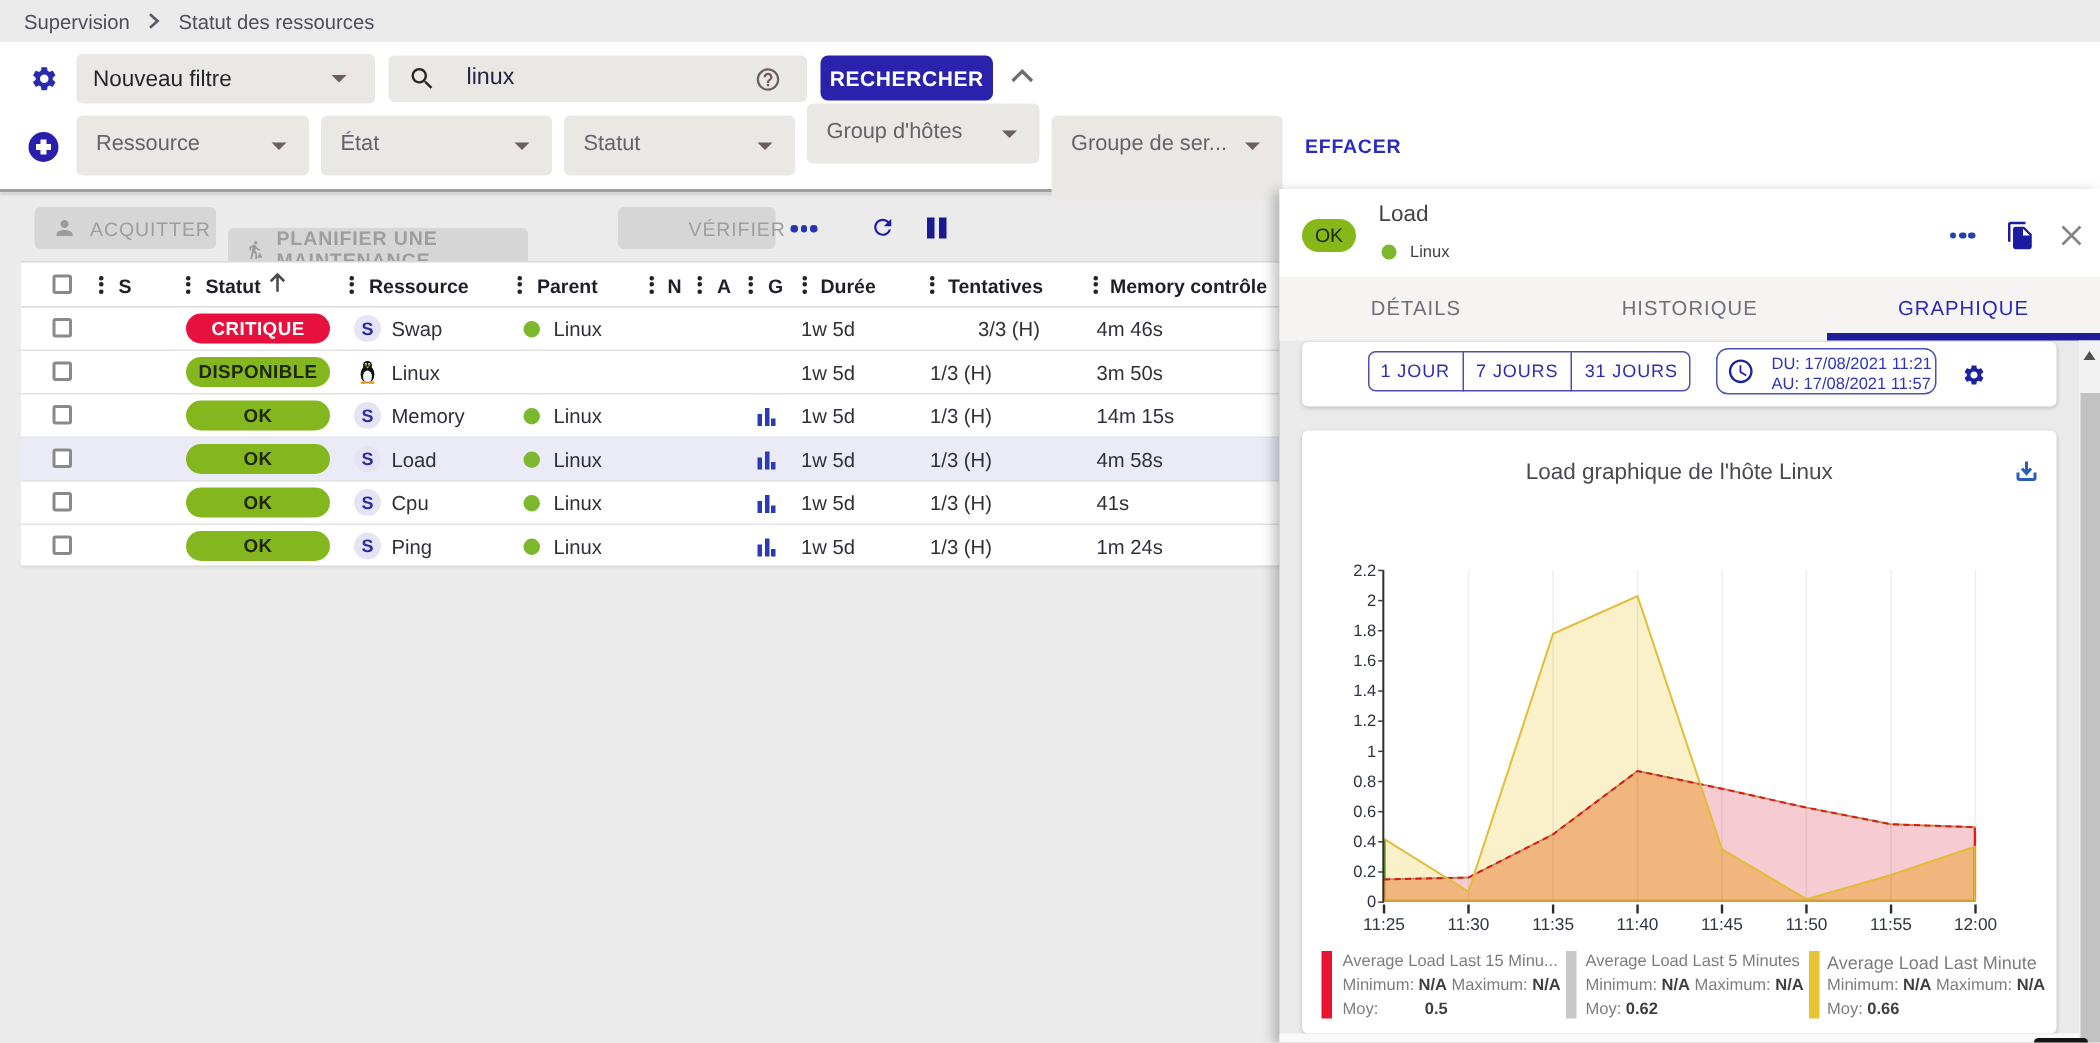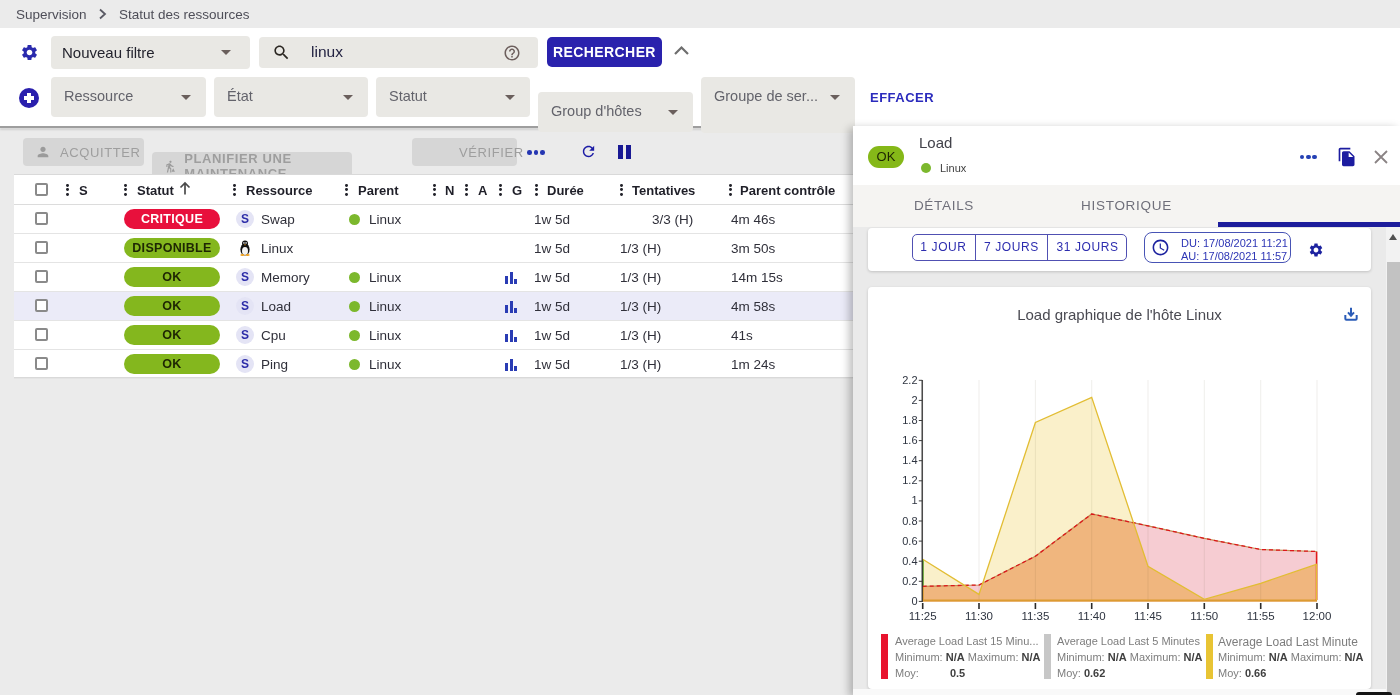--- a/index.html
+++ b/index.html
@@ -65,21 +65,21 @@
   <div class="caret" style="right:15px;top:18px;"></div>
 </div>
 <div class="sel" style="left:214px;top:77px;width:154px;height:40px;">
   <span class="abs" style="left:13px;top:11px;font-size:14.5px;color:#63636b;">État</span>
   <div class="caret" style="right:15px;top:18px;"></div>
 </div>
 <div class="sel" style="left:376px;top:77px;width:154px;height:40px;">
   <span class="abs" style="left:13px;top:11px;font-size:14.5px;color:#63636b;">Statut</span>
   <div class="caret" style="right:15px;top:18px;"></div>
 </div>
-<div class="sel" style="left:538px;top:92px;width:155px;height:40px;">
+<div class="sel" style="left:538px;top:69px;width:155px;height:40px;">
   <span class="abs" style="left:13px;top:11px;font-size:14.5px;color:#63636b;">Group d'hôtes</span>
   <div class="caret" style="right:15px;top:18px;"></div>
 </div>
 <div class="sel" style="left:701px;top:77px;width:154px;height:56px;">
   <span class="abs" style="left:13px;top:11px;font-size:14.5px;color:#63636b;">Groupe de ser...</span>
   <div class="caret" style="right:15px;top:18px;"></div>
 </div>
 <span class="abs" style="left:870px;top:90px;font-size:13px;font-weight:bold;letter-spacing:0.5px;color:#2b2bbd;">EFFACER</span>
 
 <div class="tbtn" style="left:23px;top:138px;width:121px;">
@@ -168,21 +168,21 @@
       <i></i>
       <i></i>
       <i></i>
     </div>
   <div class="hlabel" style="left:618px;top:8px;">Tentatives</div>
   <div class="hdots" style="left:715px;top:9px;">
       <i></i>
       <i></i>
       <i></i>
     </div>
-  <div class="hlabel" style="left:726px;top:8px;">Parent contrôle</div>
+  <div class="hlabel" style="left:726px;top:8px;">Memory contrôle</div>
   <div class="abs" style="left:0;top:29px;width:840px;height:1px;background:#dcdcdc;"></div>
 
   <div class="cbox" style="left:21px;top:37.0px;"></div>
   <div class="pill" style="left:110px;top:34.0px;width:96px;background:#e8103c;color:#fff;">CRITIQUE</div>
   <div class="sbadge" style="left:222px;top:35.0px;">S</div>
   <div class="cell" style="left:247px;top:37.0px;">Swap</div>
   <div class="gdot" style="left:335px;top:38.5px;"></div>
   <div class="cell" style="left:355px;top:37.0px;">Linux</div>
   <div class="cell" style="left:520px;top:37.0px;">1w 5d</div>
   <div class="cell" style="left:606px;top:37.0px;margin-left:32px;">3/3 (H)</div>
@@ -273,20 +273,21 @@
   <svg class="abs" style="left:484px;top:21px" width="20" height="20" viewBox="0 0 24 24">
       <path fill="#1c1ca0" d="M16 1H4c-1.1 0-2 .9-2 2v14h2V3h12V1zm-1 4l6 6v10c0 1.1-.9 2-2 2H7.99C6.89 23 6 22.1 6 21l.01-14c0-1.1.89-2 1.99-2h7zm-1 7h5.5L14 6.5V12z"></path>
     </svg>
   <svg class="abs" style="left:520px;top:23px" width="16" height="16" viewBox="0 0 16 16">
       <path d="M2 2 L14 14 M14 2 L2 14" stroke="#8a8384" stroke-width="1.8" fill="none"></path>
     </svg>
 
   <div class="abs" style="left:0;top:59px;width:547px;height:42px;background:#f5f4f2;"></div>
   <div class="abs" style="left:0;top:59px;width:182px;height:42px;text-align:center;line-height:42px;font-size:13.5px;letter-spacing:0.7px;color:#6f6f7a;">DÉTAILS</div>
   <div class="abs" style="left:182px;top:59px;width:183px;height:42px;text-align:center;line-height:42px;font-size:13.5px;letter-spacing:0.7px;color:#6f6f7a;">HISTORIQUE</div>
+  <div class="abs" style="left:365px;top:59px;width:182px;height:42px;text-align:center;line-height:42px;font-size:13.5px;letter-spacing:0.7px;color:#2a2ab8;">GRAPHIQUE</div>
   <div class="abs" style="left:365px;top:96px;width:182px;height:5px;background:#1d1d9c;"></div>
 
   <div class="abs" style="left:15px;top:102px;width:503px;height:43px;background:#fff;border-radius:4px;box-shadow:0 1px 3px rgba(0,0,0,0.18);"></div>
   <div class="abs" style="left:59px;top:108px;width:215px;height:27px;border:1px solid #5050b2;border-radius:5px;"></div>
   <div class="abs" style="left:59px;top:108px;width:63px;height:27px;line-height:27px;text-align:center;font-size:12px;letter-spacing:0.6px;color:#2d2daf;">1 JOUR</div>
   <div class="abs" style="left:122px;top:108px;width:72px;height:27px;line-height:27px;text-align:center;font-size:12px;letter-spacing:0.6px;color:#2d2daf;border-left:1px solid #5050b2;">7 JOURS</div>
   <div class="abs" style="left:194px;top:108px;width:80px;height:27px;line-height:27px;text-align:center;font-size:12px;letter-spacing:0.6px;color:#2d2daf;border-left:1px solid #5050b2;">31 JOURS</div>
   <div class="abs" style="left:290.6px;top:105.6px;width:147px;height:31px;border:1.5px solid #4753b5;border-radius:8px;"></div>
   <svg class="abs" style="left:298px;top:112px" width="19" height="19" viewBox="0 0 24 24">
       <path fill="#1c229f" d="M11.99 2C6.47 2 2 6.48 2 12s4.47 10 9.99 10C17.52 22 22 17.52 22 12S17.52 2 11.99 2zM12 20c-4.42 0-8-3.58-8-8s3.58-8 8-8 8 3.58 8 8-3.58 8-8 8zm.5-13H11v6l5.25 3.15.75-1.23-4.5-2.67z"></path>

